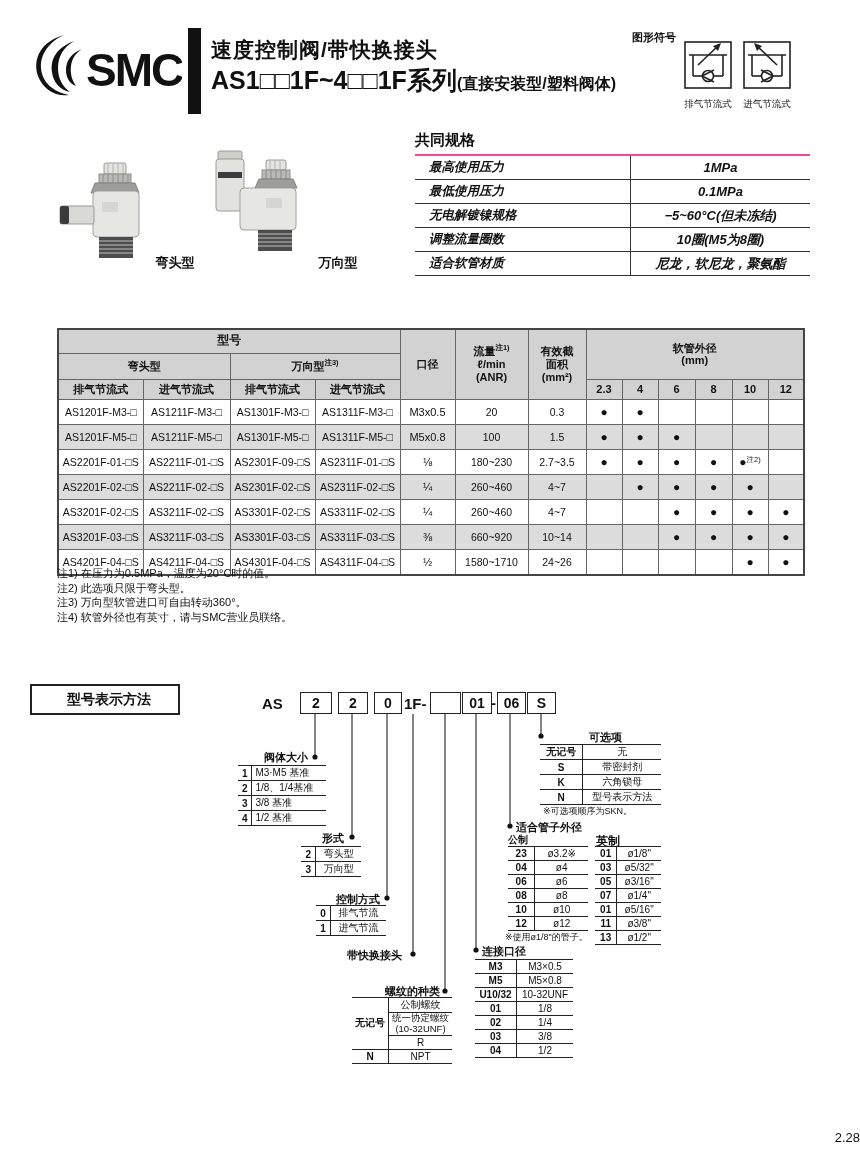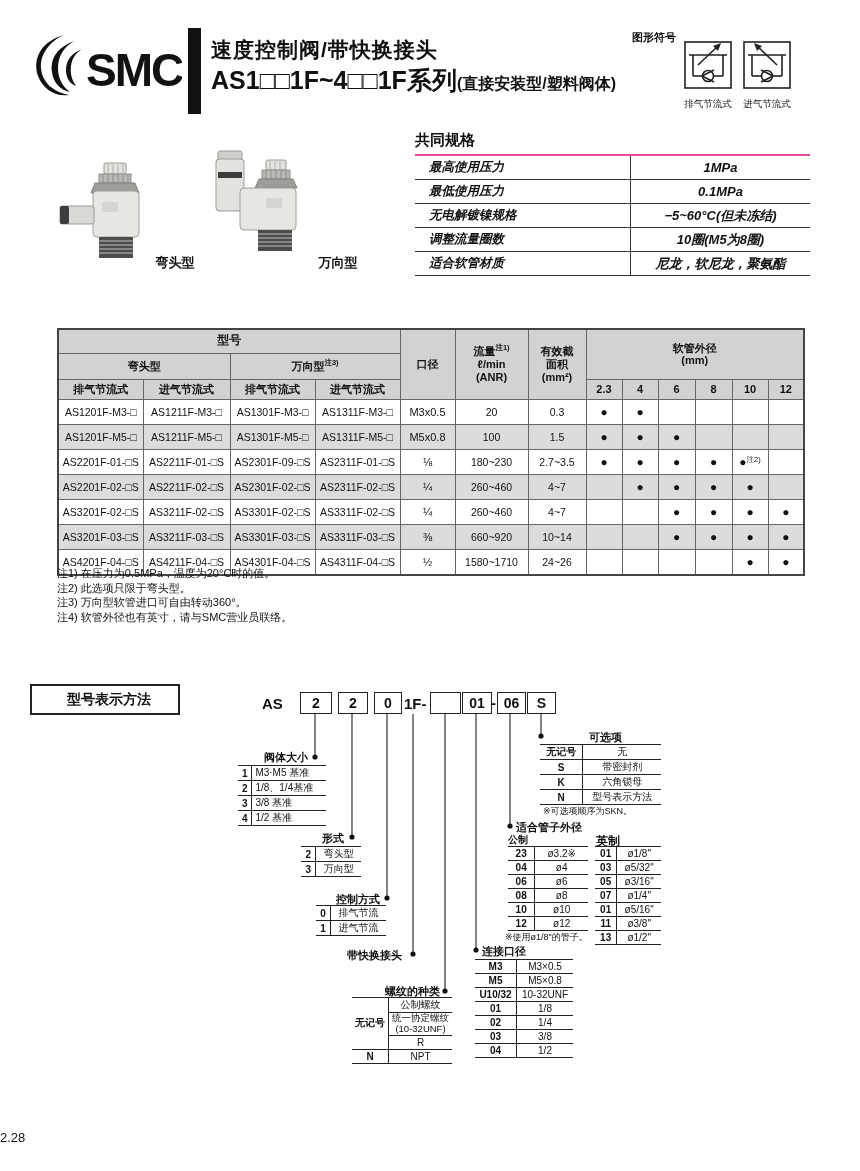--- a/index.html
+++ b/index.html
@@ -43,21 +43,21 @@
   .dtitle{font-size:11px;font-weight:bold;white-space:nowrap;}
   .dnote{font-size:9px;white-space:nowrap;}
   .dtab{border-collapse:collapse;border-top:1.5px solid #222;}
   .dtab td{border-bottom:1px solid #222;text-align:center;padding:0 3px;height:13px;
            font-size:10px;white-space:nowrap;}
   .dtab td.code{font-weight:bold;}
   .dtab td.val{border-left:1px solid #222;}
   .dtab.la td.val{text-align:left;}
   .dtab.opt td{height:14px;}
   .dtab .two{line-height:1.15;font-size:9.5px;}
-  .pageno{font-size:13px;text-align:left;}
+  .pageno{font-size:13px;text-align:right;}
 </style>
 </head>
 <body>
 
 <div class="page">
 
   <svg class="abs" style="left:30px;top:30px;" width="152" height="74" viewBox="0 0 152 74">
     <path d="M34,5 C12,11 2,28 8,46 C13,59 25,67 39,65 C23,62 12,52 11,38 C10,24 20,11 34,5 Z" fill="#111"></path>
     <path d="M44,11 C28,17 20,28 22,42 C23,52 30,60 40,62 C32,56 28,48 28,38 C28,26 34,17 44,11 Z" fill="#111"></path>
     <path d="M52,19 C42,23 36,30 36,40 C36,48 40,54 46,56 C42,50 40,44 41,36 C42,28 46,23 52,19 Z" fill="#111"></path>

